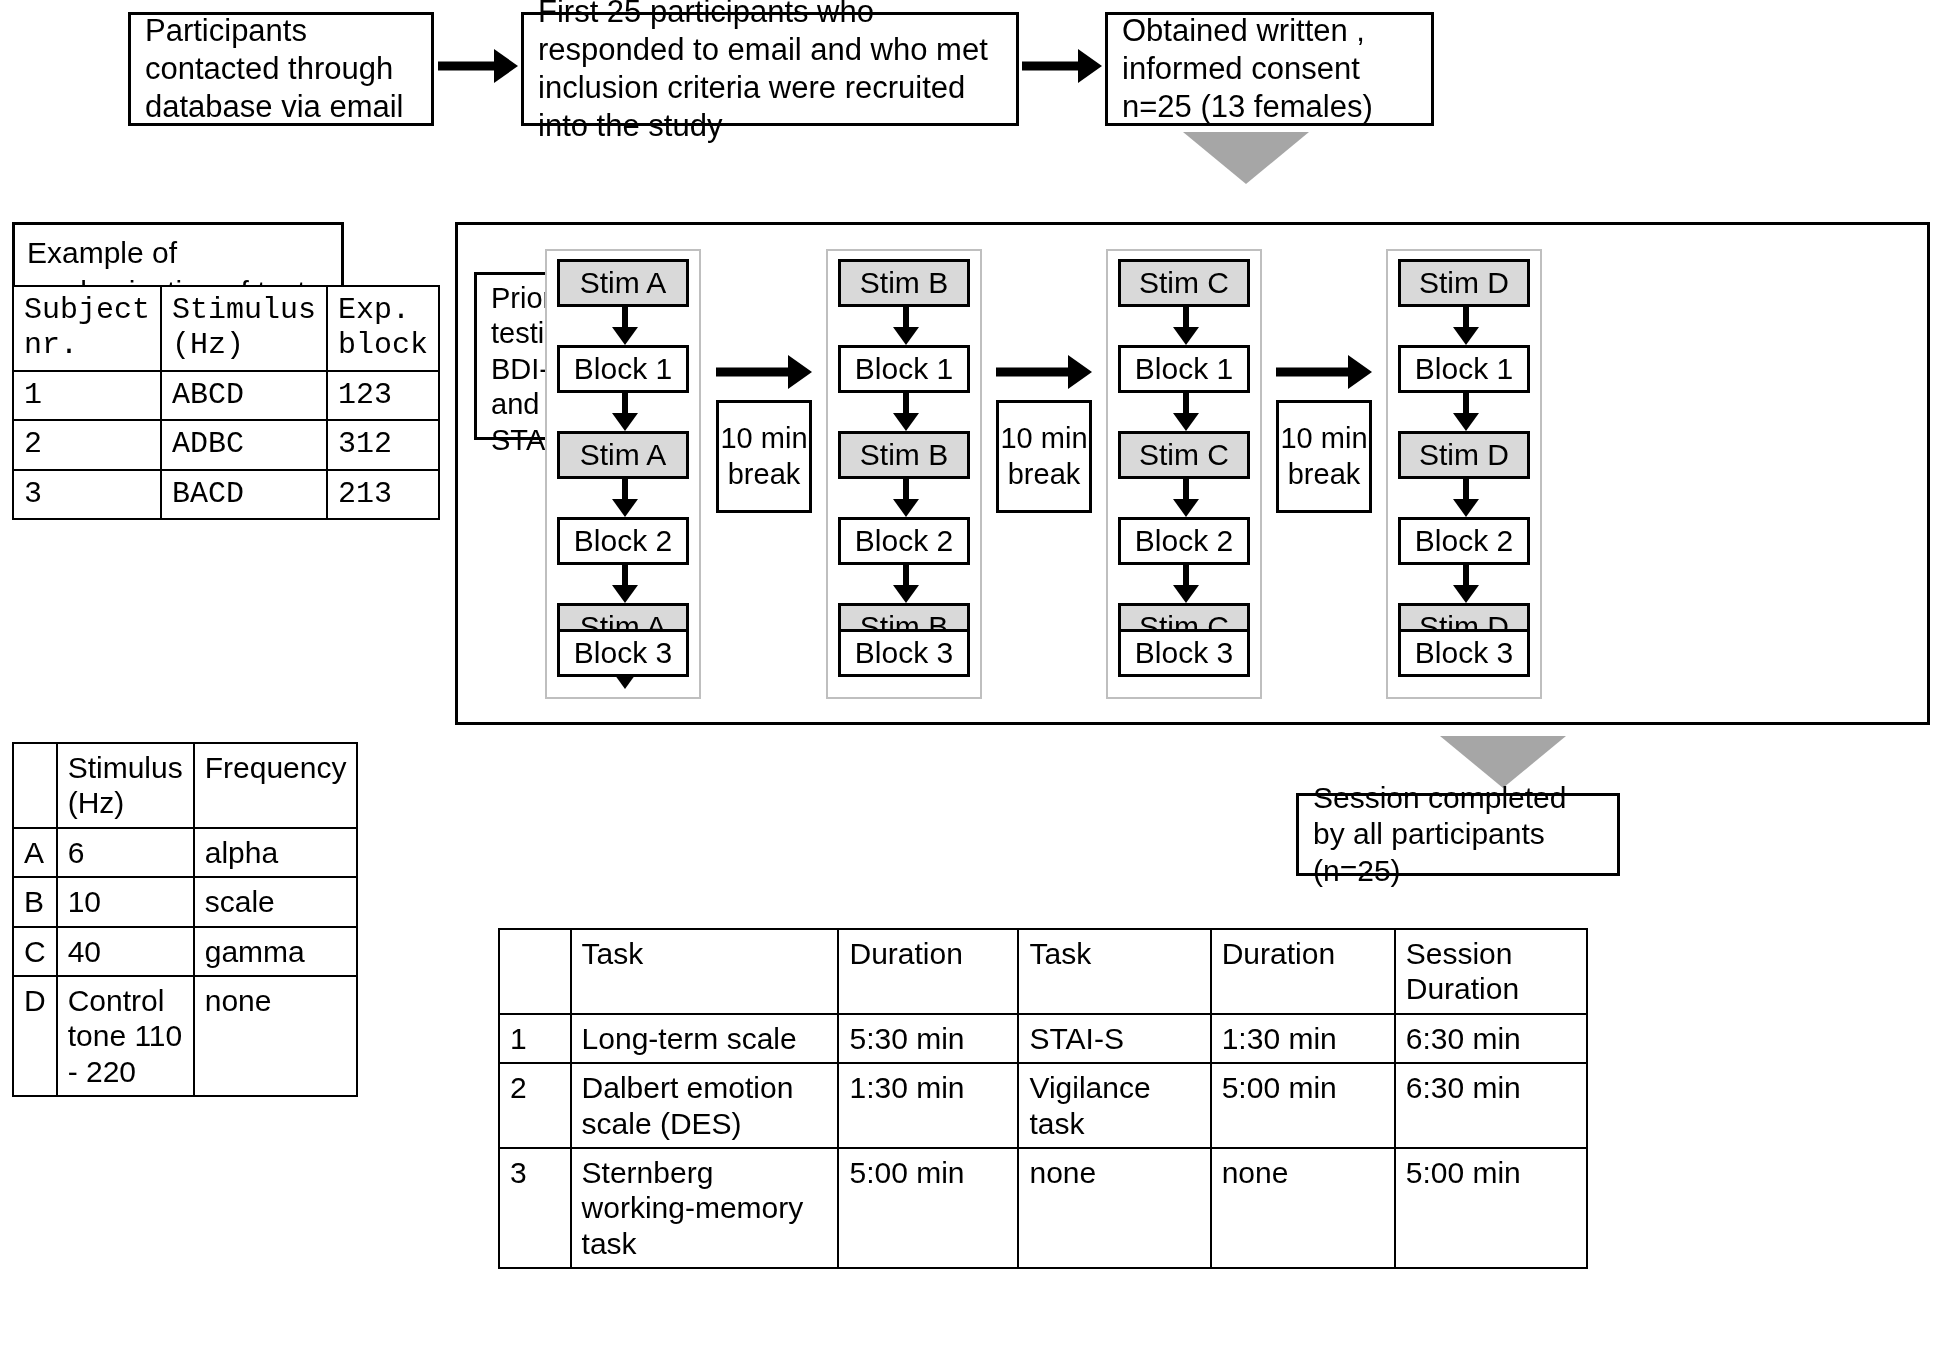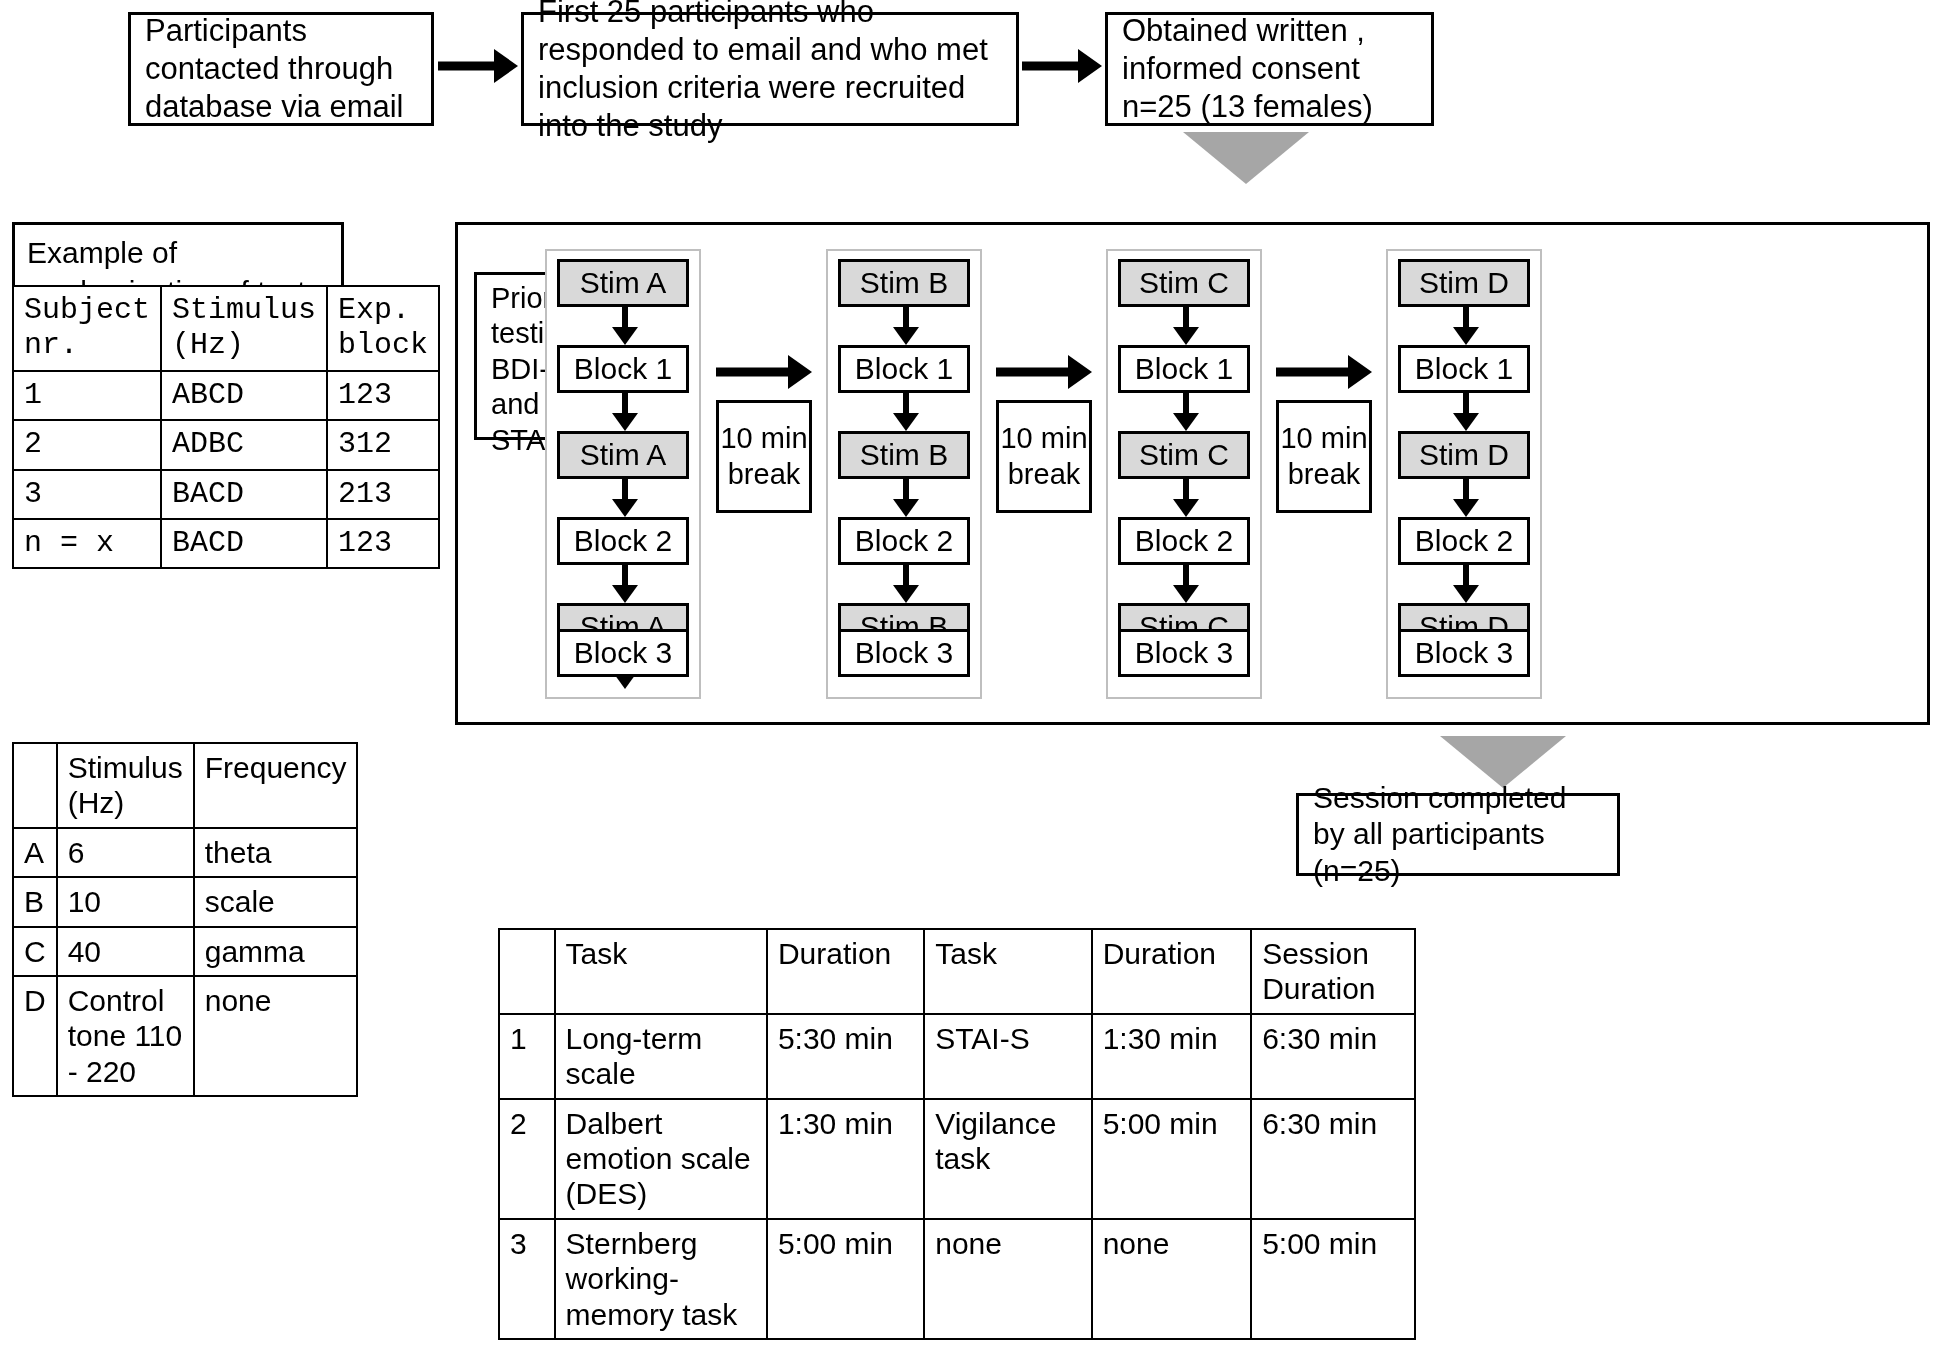--- a/index.html
+++ b/index.html
@@ -140,25 +140,20 @@
   <tr>
     <td>2</td>
     <td>ADBC</td>
     <td>312</td>
   </tr>
   <tr>
     <td>3</td>
     <td>BACD</td>
     <td>213</td>
   </tr>
-  <tr>
-    <td>n = x</td>
-    <td>BACD</td>
-    <td>123</td>
-  </tr>
 </tbody>
   </table>
 
 <div class="panel" style="left:455px;top:222px;width:1475px;height:503px;"></div>
 
 <div class="box pad" style="left:474px;top:272px;width:124px;height:168px;align-items:flex-start;font-size:29px;">
   <span>Prior to testing: BDI-II and STAI-T</span>
 </div>
 
 <div class="harrow" style="left:600px;top:340px;width:60px;height:34px;">
@@ -341,41 +336,41 @@
 <table class="grid" style="left:12px;top:742px;width:332px;">
   <tbody>
       <tr>
     <th style="width:38px;"></th>
     <th style="width:150px;">Stimulus (Hz)</th>
     <th style="width:128px;">Frequency</th>
   </tr>
   <tr>
     <td>A</td>
     <td>6</td>
-    <td>theta</td>
+    <td>alpha</td>
   </tr>
   <tr>
     <td>B</td>
     <td>10</td>
     <td>scale</td>
   </tr>
   <tr>
     <td>C</td>
     <td>40</td>
     <td>gamma</td>
   </tr>
   <tr>
     <td>D</td>
     <td>Control tone 110 - 220</td>
     <td>none</td>
   </tr>
 </tbody>
   </table>
 
-<table class="grid" style="left:498px;top:928px;width:918px;">
+<table class="grid" style="left:498px;top:928px;width:1090px;">
   <tbody>
       <tr>
     <th style="width:48px;"></th>
     <th style="width:240px;">Task</th>
     <th style="width:154px;">Duration</th>
     <th style="width:166px;">Task</th>
     <th style="width:158px;">Duration</th>
     <th style="width:166px;">Session Duration</th>
   </tr>
   <tr>

